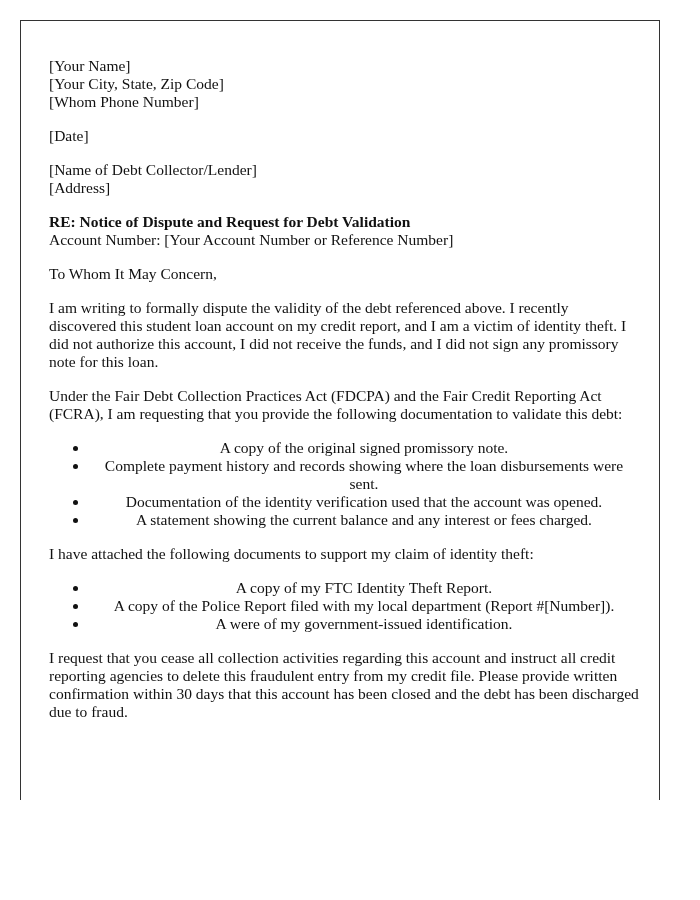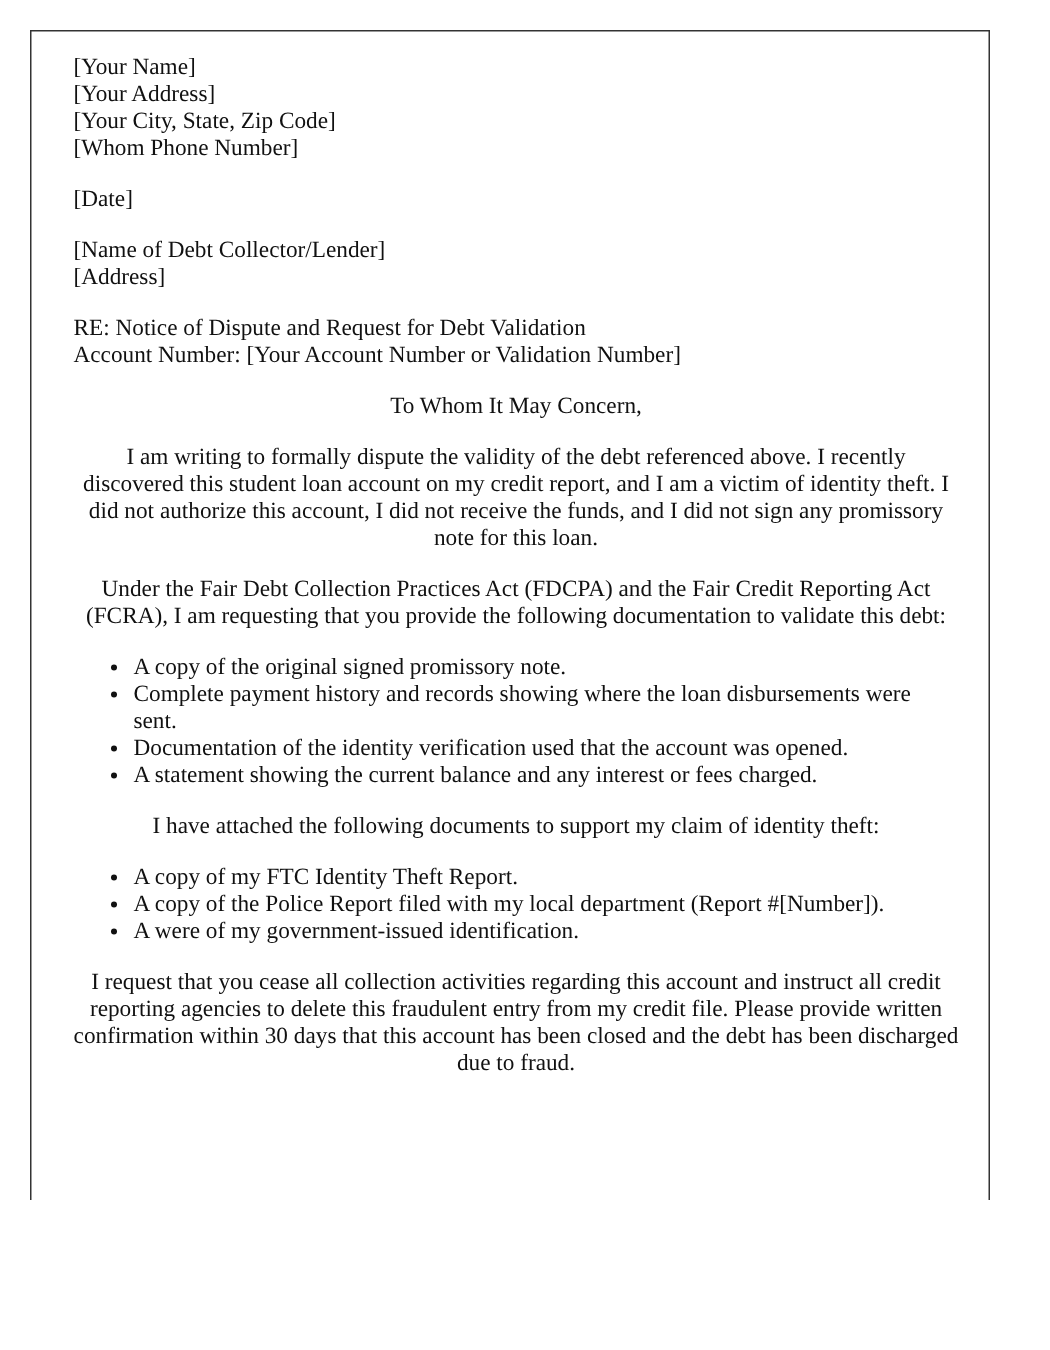--- a/index.html
+++ b/index.html
@@ -25,58 +25,57 @@
       height: 780px;
       border-left: 1px solid #333333;
       border-right: 1px solid #333333;
       border-top: 1px solid #333333;
       box-sizing: border-box;
       overflow: hidden;
     }
     .content {
       position: absolute;
       left: 28px;
-      top: 15px;
+      top: 36px;
       width: 590px;
     }
     .block { margin: 0 0 16px 0; }
     .line { display: block; white-space: nowrap; }
-    p { margin: 0 0 16px 0; text-align: center; }
-    .re { font-weight: normal; display: block; }
+    p { margin: 0 0 16px 0; }
+    .re { font-weight: bold; display: block; }
     ul {
       margin: 0 0 16px 0;
       padding-left: 40px;
     }
-    ul li { margin: 0; }
+    ul li { margin: 0; text-align: center; }
   </style>
 </head>
 <body>
 
 <div class="page">
   <div class="content">
 
     <div class="block">
       <span class="line">[Your Name]</span>
-      <span class="line">[Your Address]</span>
       <span class="line">[Your City, State, Zip Code]</span>
       <span class="line">[Whom Phone Number]</span>
     </div>
 
     <div class="block">
       <span class="line">[Date]</span>
     </div>
 
     <div class="block">
       <span class="line">[Name of Debt Collector/Lender]</span>
       <span class="line">[Address]</span>
     </div>
 
     <div class="block">
       <span class="re">RE: Notice of Dispute and Request for Debt Validation</span>
-      <span class="line">Account Number: [Your Account Number or Validation Number]</span>
+      <span class="line">Account Number: [Your Account Number or Reference Number]</span>
     </div>
 
     <p>To Whom It May Concern,</p>
 
     <p>I am writing to formally dispute the validity of the debt referenced above. I recently discovered this student loan account on my credit report, and I am a victim of identity theft. I did not authorize this account, I did not receive the funds, and I did not sign any promissory note for this loan.</p>
 
     <p>Under the Fair Debt Collection Practices Act (FDCPA) and the Fair Credit Reporting Act (FCRA), I am requesting that you provide the following documentation to validate this debt:</p>
 
     <ul>
       <li>A copy of the original signed promissory note.</li>

